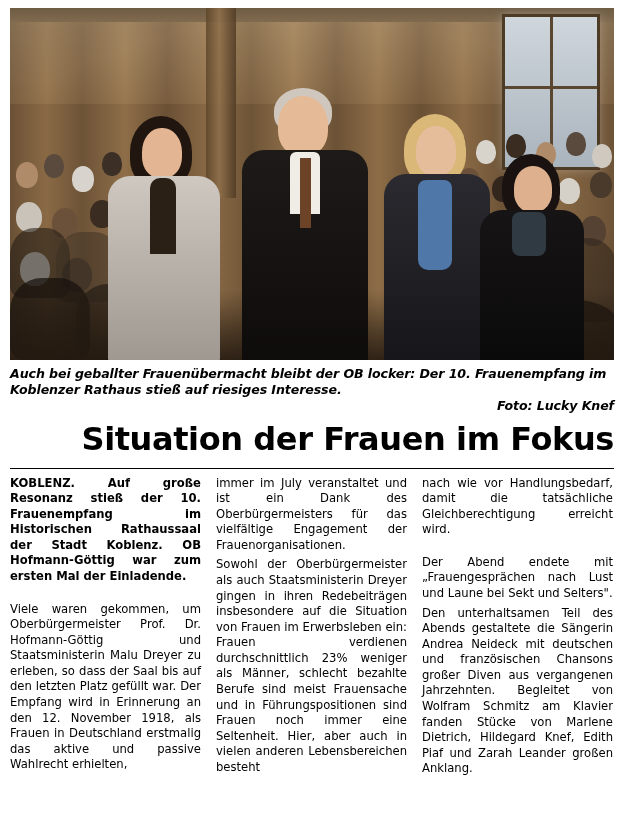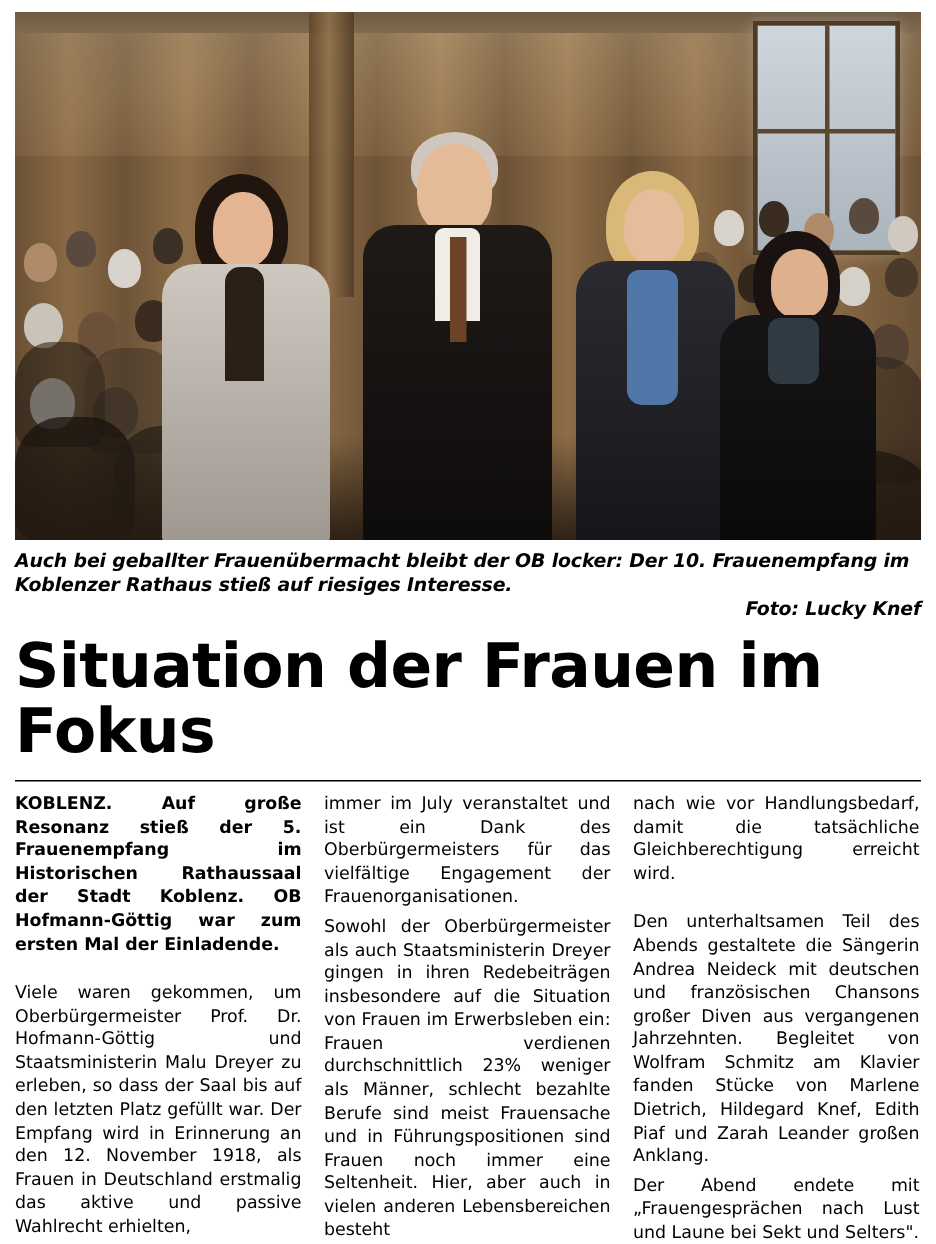--- a/index.html
+++ b/index.html
@@ -129,23 +129,23 @@
     display: block;
     text-align: right;
   }
 
   
   .headline {
     margin-top: 9px;
     margin-bottom: 11px;
     font-family: "DejaVu Sans", sans-serif;
     font-weight: bold;
-    font-size: 41px;
+    font-size: 32px;
     line-height: 1.05;
-    text-align: left;
+    text-align: right;
     letter-spacing: -0.4px;
   }
   .rule {
     border: 0;
     border-top: 1px solid #000;
     margin: 4px 0 7px 0;
   }
 
   
   .cols {
@@ -259,28 +259,28 @@
   <div class="caption">
     <span>Auch bei geballter Frauenübermacht bleibt der OB locker: Der 10. Frauenempfang im Koblenzer Rathaus stieß auf riesiges Interesse.</span>
     <span class="credit">Foto: Lucky Knef</span>
   </div>
 
   <h1 class="headline">Situation der Frauen im Fokus</h1>
   <hr class="rule">
 
   <div class="cols">
     <div class="col">
-      <p class="lead">KOBLENZ. Auf große Resonanz stieß der 5. Frauenempfang im Historischen Rathaussaal der Stadt Koblenz. OB Hofmann-Göttig war zum ersten Mal der Einladende.</p>
+      <p class="lead">KOBLENZ. Auf große Resonanz stieß der 10. Frauenempfang im Historischen Rathaussaal der Stadt Koblenz. OB Hofmann-Göttig war zum ersten Mal der Einladende.</p>
       <p style="height:9px;"></p>
       <p>Viele waren gekommen, um Oberbürgermeister Prof. Dr. Hofmann-Göttig und Staatsministerin Malu Dreyer zu erleben, so dass der Saal bis auf den letzten Platz gefüllt war. Der Empfang wird in Erinnerung an den 12. November 1918, als Frauen in Deutschland erstmalig das aktive und passive Wahlrecht erhielten,</p>
     </div>
     <div class="col">
       <p>immer im July veranstaltet und ist ein Dank des Oberbürgermeisters für das vielfältige Engagement der Frauenorganisationen.</p>
       <p>Sowohl der Oberbürgermeister als auch Staatsministerin Dreyer gingen in ihren Redebeiträgen insbesondere auf die Situation von Frauen im Erwerbsleben ein: Frauen verdienen durchschnittlich 23% weniger als Männer, schlecht bezahlte Berufe sind meist Frauensache und in Führungspositionen sind Frauen noch immer eine Seltenheit. Hier, aber auch in vielen anderen Lebensbereichen besteht</p>
     </div>
     <div class="col">
       <p>nach wie vor Handlungsbedarf, damit die tatsächliche Gleichberechtigung erreicht wird.</p>
       <p style="height:9px;"></p>
+      <p>Der Abend endete mit „Frauengesprächen nach Lust und Laune bei Sekt und Selters".</p>
       <p>Den unterhaltsamen Teil des Abends gestaltete die Sängerin Andrea Neideck mit deutschen und französischen Chansons großer Diven aus vergangenen Jahrzehnten. Begleitet von Wolfram Schmitz am Klavier fanden Stücke von Marlene Dietrich, Hildegard Knef, Edith Piaf und Zarah Leander großen Anklang.</p>
-      <p>Der Abend endete mit „Frauengesprächen nach Lust und Laune bei Sekt und Selters".</p>
     </div>
   </div>
 </div>
 
 </body></html>

